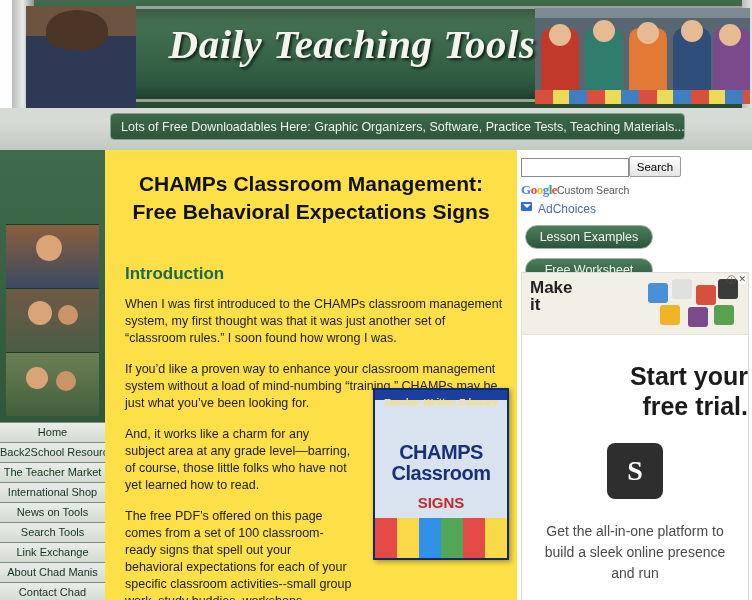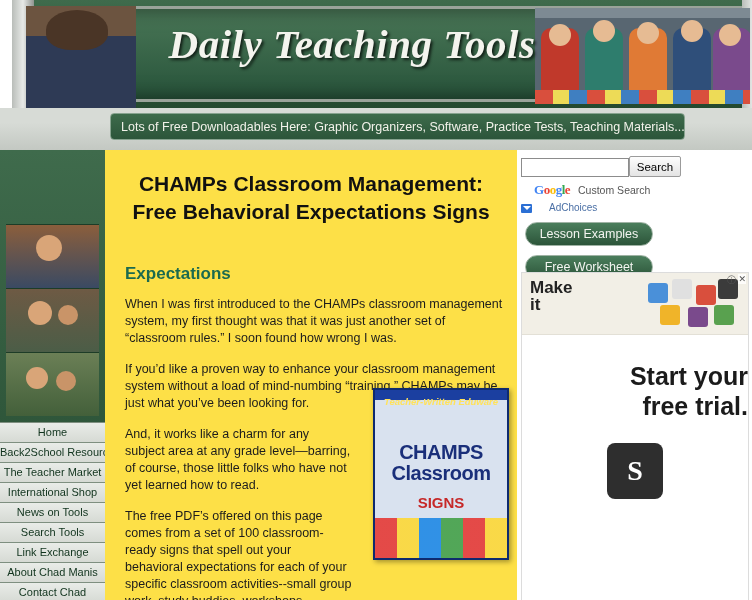--- a/index.html
+++ b/index.html
@@ -224,25 +224,25 @@
     font-size: 11.5px;
     border: 1px solid #9b9b9b;
     background: linear-gradient(180deg,#fdfdfd,#e4e4e4);
     border-radius: 2px;
     cursor: pointer;
   }
   .google-line {
     margin-top: 5px;
     font-size: 10.5px;
     color: #555;
-    display: flex; align-items: center; gap: 8px; margin-left: 13px;
+    display: flex; align-items: center; gap: 0;
   }
   .g-logo { font-family: "Liberation Serif", serif; font-size: 13px; font-weight: bold; letter-spacing: -.5px; }
   .g-b { color: #4285f4; } .g-r { color: #ea4335; } .g-y { color: #fbbc05; } .g-g { color: #34a853; }
-  .adchoices { margin-top: 4px; font-size: 10px; color: #4a6fa5; display: flex; align-items: flex-end; gap: 17px; }
+  .adchoices { margin-top: 4px; font-size: 12px; color: #4a6fa5; display: flex; align-items: flex-start; gap: 6px; }
   .adchoice-icon {
     display: inline-block; width: 11px; height: 9px;
     background: #2b6fd4; position: relative; border-radius: 1px;
   }
   .adchoice-icon:after {
     content: ""; position: absolute; right: 1px; top: 2px;
     border-left: 4px solid transparent; border-right: 4px solid transparent; border-top: 4px solid #fff;
   }
   .pill {
     display: block;
@@ -376,21 +376,21 @@
     <div class="menu-item">Contact Chad</div>
 
   </div>
 
   <div class="main">
     <h1 class="page-title">
       <span>CHAMPs Classroom Management:</span><br>
       <span>Free Behavioral Expectations Signs</span>
     </h1>
 
-    <h2 class="section-head">Expectations</h2>
+    <h2 class="section-head">Introduction</h2>
 
     <p class="body-par">When I was first introduced to the CHAMPs classroom management system, my first thought was that it was just another set of “classroom rules.” I soon found how wrong I was.</p>
     <p class="body-par">If you’d like a proven way to enhance your classroom management system without a load of mind-numbing “training,” CHAMPs may be just what you’ve been looking for.</p>
 
     <div class="book-wrap">
       <div class="book">
         <div class="book-ribbon">Teacher-Written Eduware</div>
         <div class="book-title">
           <span>CHAMPS</span><br>
           <span>Classroom</span>
@@ -444,16 +444,17 @@
         <span class="ad-x">✕</span>
       </div>
 
       <div class="ad-headline">
         <span>Start your</span><br>
         <span>free trial.</span>
       </div>
 
       <div class="ad-logo"></div>
 
+      <div class="ad-body">Get the all-in-one platform to build a sleek online presence and run</div>
     </div>
   </div>
 
 </div>
 
 </body></html>

